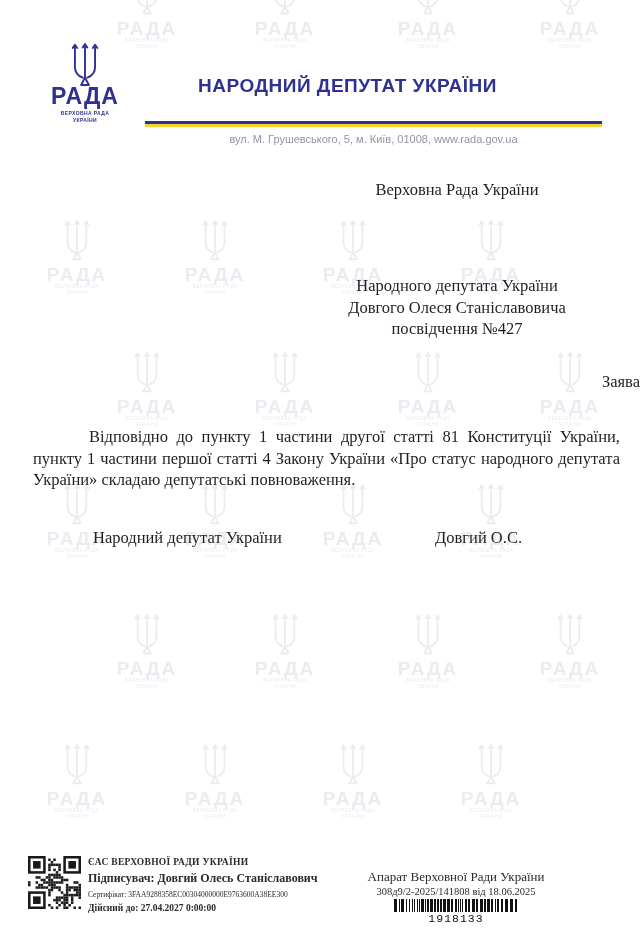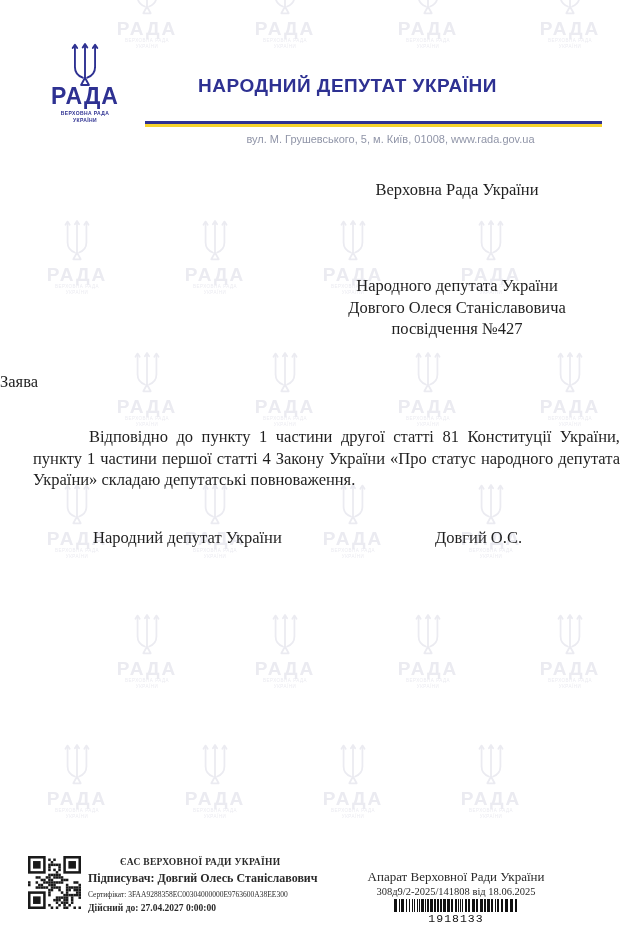--- a/index.html
+++ b/index.html
@@ -20,39 +20,39 @@
              letter-spacing:1px;color:#2e3192;line-height:1;}
   #logo-sub{position:absolute;left:40px;top:110px;width:90px;text-align:center;z-index:2;
             font-family:"Liberation Sans",sans-serif;font-size:5px;letter-spacing:.4px;
             color:#2e3192;line-height:1.35;font-weight:bold;}
   #title{position:absolute;left:95px;top:75px;width:505px;text-align:center;z-index:2;
          font-family:"Liberation Sans",sans-serif;font-weight:bold;font-size:19px;
          letter-spacing:.5px;color:#2e3192;}
   #divider{position:absolute;left:145px;top:121px;width:457px;z-index:2;}
   #divider .bar-blue{height:3px;background:#2e3192;}
   #divider .bar-yellow{height:3px;background:#f6d32d;}
-  #address{position:absolute;left:162px;top:133px;width:457px;text-align:center;z-index:2;
+  #address{position:absolute;left:145px;top:133px;width:457px;text-align:center;z-index:2;
            font-family:"Liberation Sans",sans-serif;font-size:11px;color:#9095a8;}
 
   
   .serif16{font-size:16.5px;line-height:21.5px;}
   #addressee{position:absolute;left:307px;top:179px;width:300px;text-align:center;z-index:2;font-family:Liberation Serif, serif;}
   #from-block{position:absolute;left:307px;top:275px;width:300px;text-align:center;z-index:2;}
-  #zayava{position:absolute;left:0;top:371px;width:640px;text-align:left;z-index:2;}
+  #zayava{position:absolute;left:0;top:371px;width:640px;text-align:right;z-index:2;}
   #paragraph{position:absolute;left:33px;top:426px;width:587px;z-index:2;}
   .para-line{text-align:justify;text-align-last:justify;}
   .para-line.first{text-indent:56px;}
   .para-line.last{text-align-last:left;}
   #sig-position{position:absolute;left:93px;top:527px;z-index:2;}
   #sig-name{position:absolute;left:435px;top:527px;z-index:2;}
 
   
   #qr{position:absolute;left:28px;top:856px;width:53px;height:53px;z-index:2;}
   #esign{position:absolute;left:88px;top:857px;width:270px;z-index:2;color:#2a2a2a;}
-  .esign-org{font-size:9.5px;font-weight:bold;letter-spacing:.3px;margin-bottom:4px;margin-left:32px;}
+  .esign-org{font-size:9.5px;font-weight:bold;letter-spacing:.3px;margin-bottom:4px;}
   .esign-signer{font-size:12px;font-weight:bold;margin-bottom:4px;}
   .esign-cert{font-size:7.5px;margin-bottom:4px;}
   .esign-valid{font-size:9.5px;font-weight:bold;}
   #reg{position:absolute;left:306px;top:869px;width:300px;text-align:center;z-index:2;color:#2a2a2a;}
   .reg-office{font-size:13px;margin-bottom:1px;}
   .reg-ref{font-size:10.5px;}
   #barcode{display:block;margin:2px auto 0;}
   .reg-num{font-family:Liberation Mono, monospace;font-size:11.5px;letter-spacing:1px;color:#111;}
 </style>
 </head>

